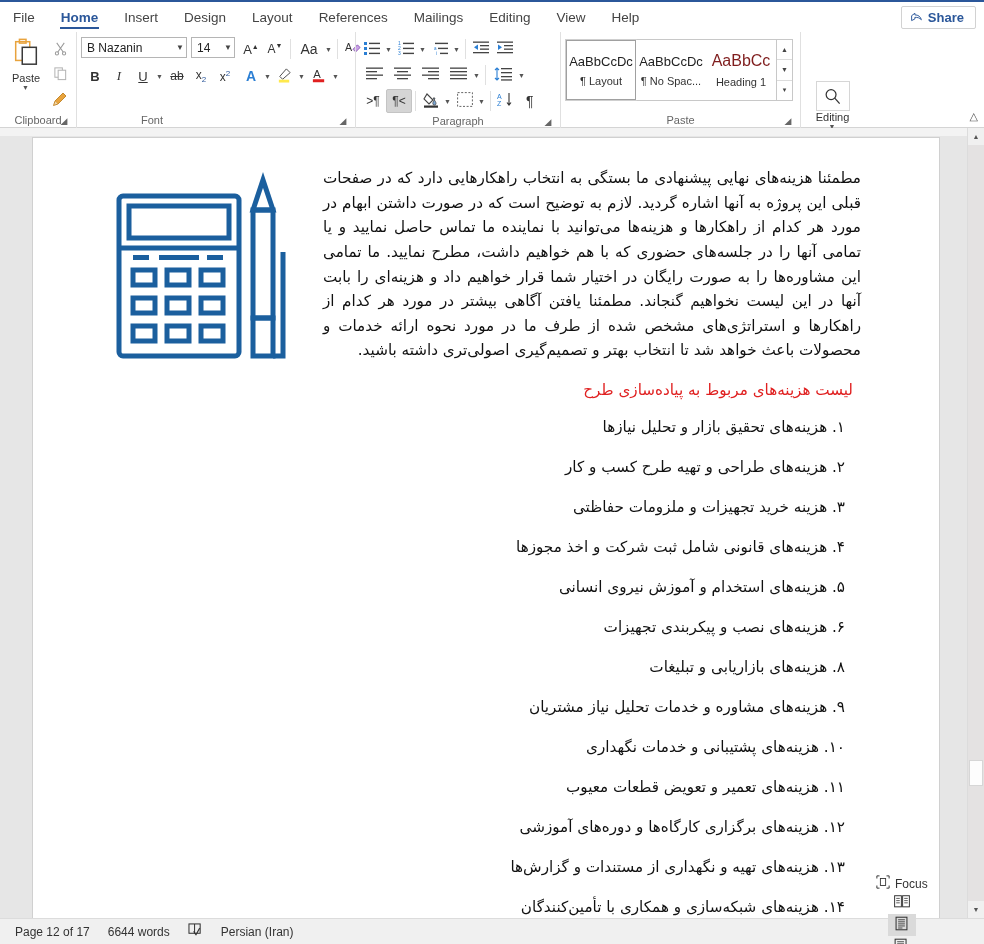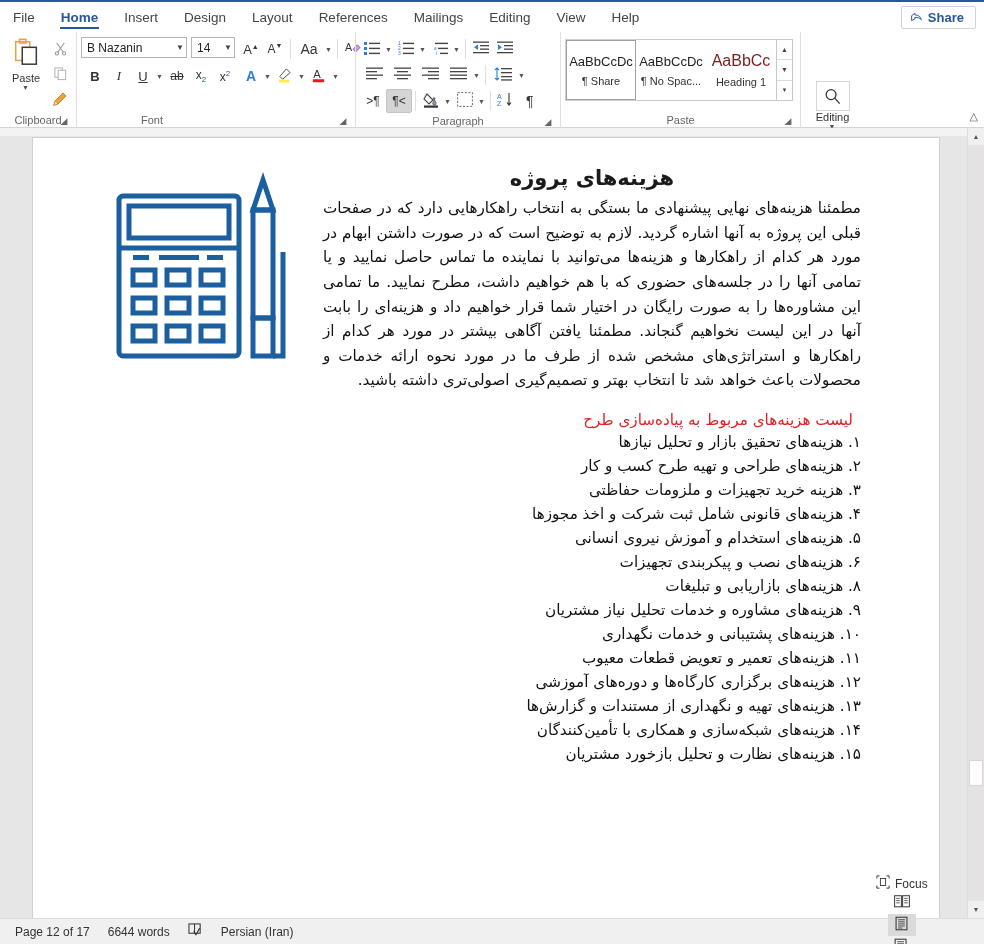--- a/index.html
+++ b/index.html
@@ -154,21 +154,21 @@
   .red-head {
     font-family: "DejaVu Sans", sans-serif;
     font-size: 15.2px; color: #e02020; direction: rtl; text-align: right;
     margin: 18px 8px 1px 0; clear: both;
   }
   ol.costlist {
     list-style: none; margin: 0; padding: 0; direction: rtl;
     font-family: "DejaVu Sans", sans-serif;
     font-size: 15.2px; line-height: 1.58; color: #111; text-align: right;
   }
-  ol.costlist li { margin: 0; }
+  ol.costlist li { margin: 16px; }
 
   
   .vscroll {
     position: absolute; right: 0; top: 0; bottom: 0; width: 17px;
     background: #f0f0f0; border-left: 1px solid #dcdcdc;
   }
   .vs-btn {
     height: 17px; display: flex; align-items: center; justify-content: center;
     font-size: 7px; color: #555; background: #f0f0f0;
   }
@@ -530,21 +530,21 @@
         <span>Paragraph</span>
         <span class="dlg-launcher">◢</span>
       </div>
     </div>
 
     <div class="group stylesgroup">
       <div class="group-body" style="padding-top:4px;">
         <div class="gallery">
           <div class="style-item selected">
             <span class="style-prev">AaBbCcDc</span>
-            <span class="style-name">¶ Share</span>
+            <span class="style-name">¶ Layout</span>
           </div>
           <div class="style-item">
             <span class="style-prev">AaBbCcDc</span>
             <span class="style-name">¶ No Spac...</span>
           </div>
           <div class="style-item">
             <span class="style-prev h1">AaBbCс</span>
             <span class="style-name">Heading 1</span>
           </div>
           <div class="gal-scroll">
@@ -605,21 +605,20 @@
           <rect x="22" y="160" width="22" height="15"></rect>
           <rect x="56" y="160" width="22" height="15"></rect>
           <rect x="90" y="160" width="22" height="15"></rect>
           <path d="M142 44 L152 14 L162 44 Z"></path>
           <rect x="142" y="44" width="20" height="108"></rect>
           <rect x="142" y="152" width="20" height="38"></rect>
           <path d="M172 86 L172 190 L162 190"></path>
         </g>
       </svg>
 
-      <h1 class="doc-heading">هزینه‌های پروژه</h1>
       <p class="body-text p2">مطمئنا هزینه‌های نهایی پیشنهادی ما بستگی به انتخاب راهکارهایی دارد که در صفحات قبلی این پروژه به آنها اشاره گردید. لازم به توضیح است که در صورت داشتن ابهام در مورد هر کدام از راهکارها و هزینه‌ها می‌توانید با نماینده ما تماس حاصل نمایید و یا تمامی آنها را در جلسه‌های حضوری که با هم خواهیم داشت، مطرح نمایید. ما تمامی این مشاوره‌ها را به صورت رایگان در اختیار شما قرار خواهیم داد و هزینه‌ای را بابت آنها در این لیست نخواهیم گنجاند. مطمئنا یافتن آگاهی بیشتر در مورد هر کدام از راهکارها و استراتژی‌های مشخص شده از طرف ما در مورد نحوه ارائه خدمات و محصولات باعث خواهد شد تا انتخاب بهتر و تصمیم‌گیری اصولی‌تری داشته باشید.</p>
 
       <div class="red-head">لیست هزینه‌های مربوط به پیاده‌سازی طرح</div>
 
       <ol class="costlist">
         <li><span>۱.</span> <span>هزینه‌های تحقیق بازار و تحلیل نیازها</span></li>
         <li><span>۲.</span> <span>هزینه‌های طراحی و تهیه طرح کسب و کار</span></li>
         <li><span>۳.</span> <span>هزینه خرید تجهیزات و ملزومات حفاظتی</span></li>
         <li><span>۴.</span> <span>هزینه‌های قانونی شامل ثبت شرکت و اخذ مجوزها</span></li>
         <li><span>۵.</span> <span>هزینه‌های استخدام و آموزش نیروی انسانی</span></li>

